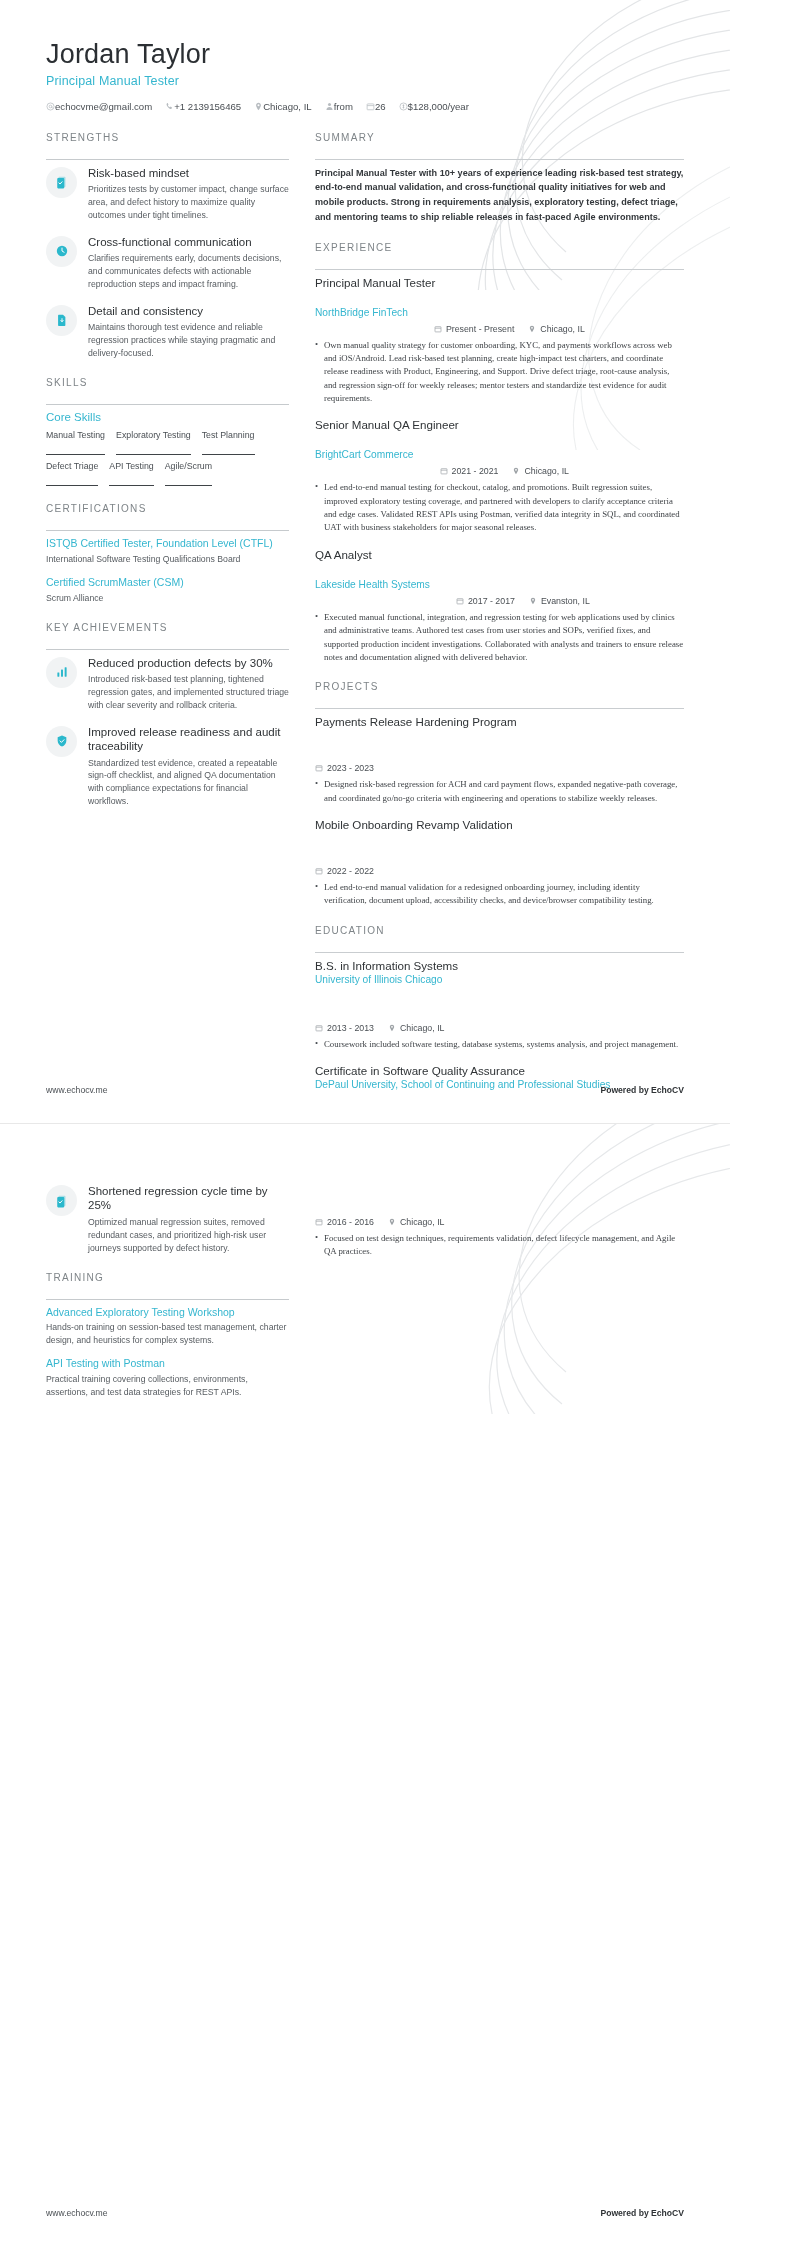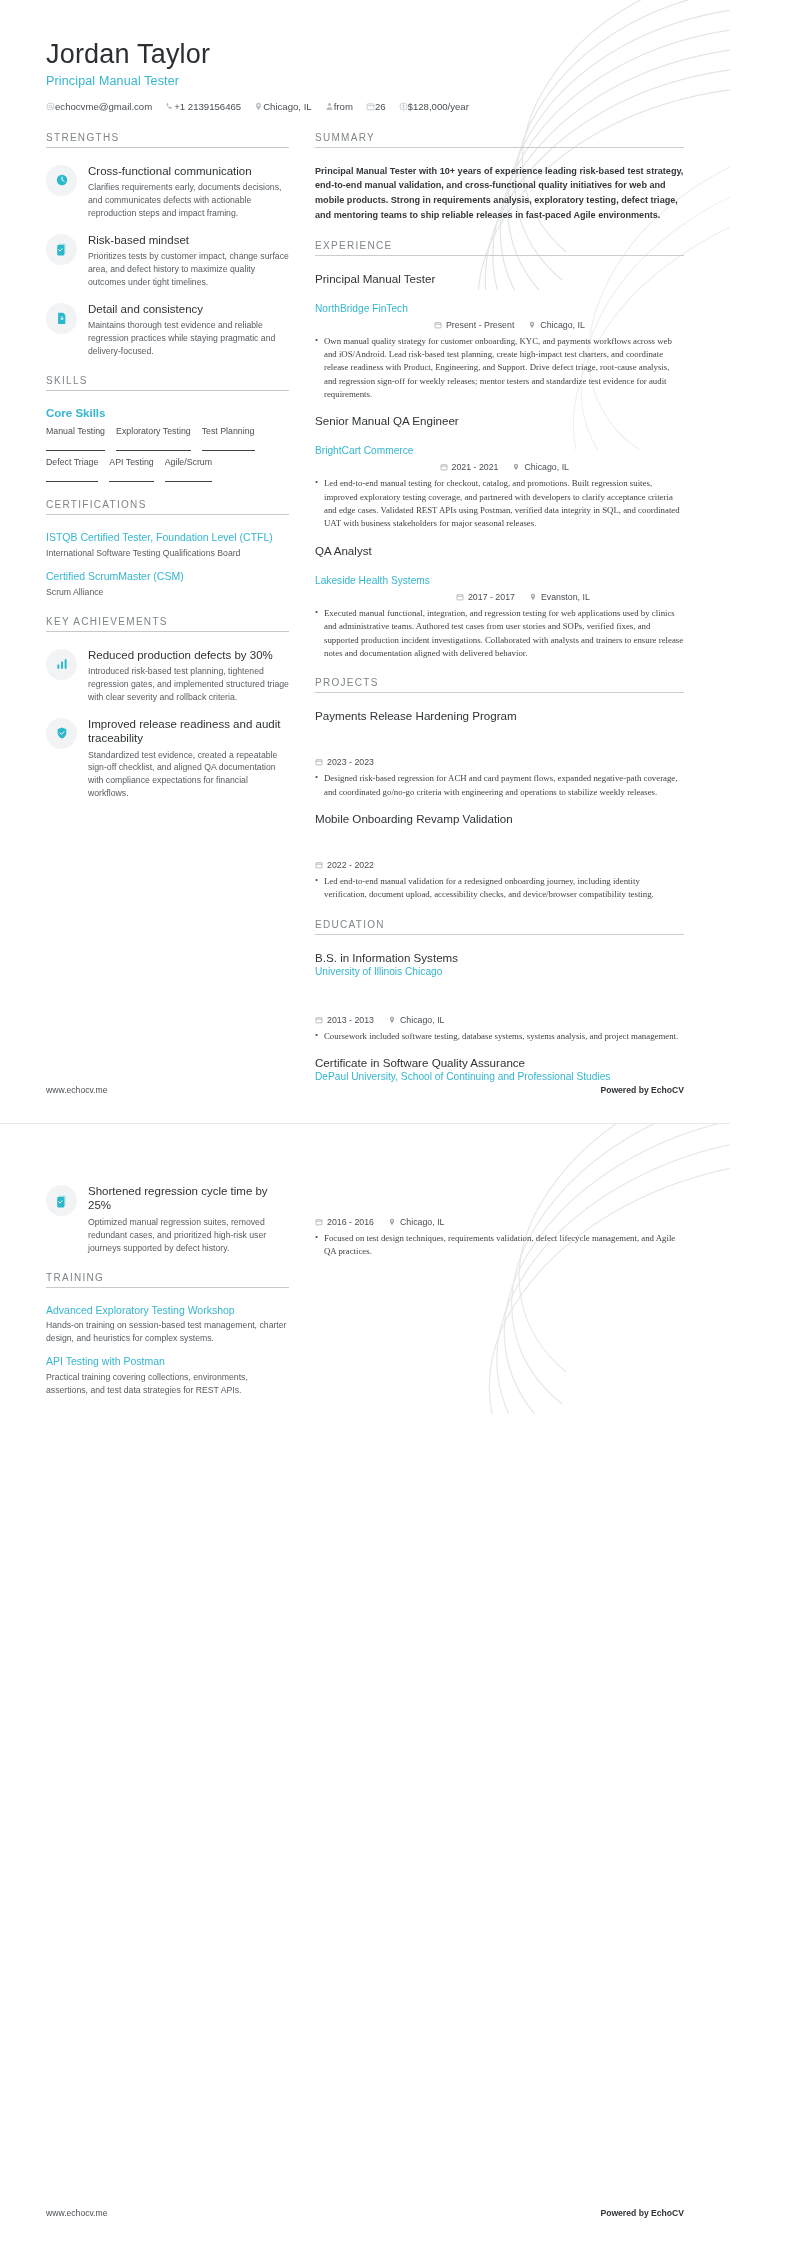--- a/index.html
+++ b/index.html
@@ -78,23 +78,23 @@
   }
   .col-left  { width: 243px; flex: none; }
   .col-right { flex: 1; }
 
   .sec { margin-bottom: 17px; }
   .sec-title {
     font-size: 10px;
     letter-spacing: 1.3px;
     color: #7e8488;
     font-weight: 400;
-    padding-bottom: 4px;
+    padding-bottom: 16px;
     border-bottom: 1.5px solid #c6cacd;
-    margin-bottom: 16px;
+    margin-bottom: 6px;
   }
   .sec-title.wide { border-bottom-color: #c9cdd0; }
 
   
   .sitem { display: flex; gap: 11px; margin-bottom: 13px; }
   .sicon {
     width: 31px; height: 31px; flex: none;
     border-radius: 50%;
     background: #f1f3f4;
     display: flex; align-items: center; justify-content: center;
@@ -112,21 +112,20 @@
     font-size: 8.7px;
     color: #575c61;
     line-height: 1.48;
   }
 
   
   .skill-group-name {
     font-size: 11.5px;
     color: #35b6cf;
     margin-bottom: 7px;
-    font-weight: bold;
   }
   .chips { display: flex; flex-wrap: wrap; gap: 6px 11px; }
   .chip {
     font-size: 8.8px;
     color: #4a4f54;
     padding-bottom: 14px;
     border-bottom: 1.2px solid #3f4448;
     white-space: nowrap;
   }
 
@@ -302,41 +301,41 @@
     <div class="cols">
 
       <div class="col-left">
 
         <div class="sec">
           <div class="sec-title">STRENGTHS</div>
 
           <div class="sitem">
             <div class="sicon">
               <svg width="14" height="14" viewBox="0 0 20 20" fill="currentColor">
-                <circle cx="10" cy="10" r="7.4"></circle>
-                <path d="M10 5.8V10l3 1.8" fill="none" stroke="#fff" stroke-width="1.4" stroke-linecap="round"></path>
-              </svg>
-            </div>
-            <div class="sbody">
-              <div class="sname">Cross-functional communication</div>
-              <div class="sdesc">Clarifies requirements early, documents decisions, and communicates defects with actionable reproduction steps and impact framing.</div>
-            </div>
-          </div>
-
-          <div class="sitem">
-            <div class="sicon">
-              <svg width="14" height="14" viewBox="0 0 20 20" fill="currentColor">
                 <path d="M6.2 2.6h7.6c.7 0 1.2.6 1.2 1.2v12.4c0 .7-.5 1.2-1.2 1.2H6.2c-.7 0-1.2-.5-1.2-1.2V3.8c0-.6.5-1.2 1.2-1.2z" opacity=".35"></path>
                 <path d="M4.4 4.4H12c.7 0 1.2.5 1.2 1.2v12.4c0 .6-.5 1.2-1.2 1.2H4.4c-.6 0-1.2-.6-1.2-1.2V5.6c0-.7.6-1.2 1.2-1.2z"></path>
                 <path d="M5.6 11.3l1.5 1.6 3-3.2" fill="none" stroke="#fff" stroke-width="1.4" stroke-linecap="round"></path>
               </svg>
             </div>
             <div class="sbody">
               <div class="sname">Risk-based mindset</div>
               <div class="sdesc">Prioritizes tests by customer impact, change surface area, and defect history to maximize quality outcomes under tight timelines.</div>
+            </div>
+          </div>
+
+          <div class="sitem">
+            <div class="sicon">
+              <svg width="14" height="14" viewBox="0 0 20 20" fill="currentColor">
+                <circle cx="10" cy="10" r="7.4"></circle>
+                <path d="M10 5.8V10l3 1.8" fill="none" stroke="#fff" stroke-width="1.4" stroke-linecap="round"></path>
+              </svg>
+            </div>
+            <div class="sbody">
+              <div class="sname">Cross-functional communication</div>
+              <div class="sdesc">Clarifies requirements early, documents decisions, and communicates defects with actionable reproduction steps and impact framing.</div>
             </div>
           </div>
 
           <div class="sitem">
             <div class="sicon">
               <svg width="14" height="14" viewBox="0 0 20 20" fill="currentColor">
                 <path d="M5.4 2.4h6l3.4 3.4v11.8c0 .6-.5 1-1 1H5.4c-.6 0-1-.4-1-1V3.4c0-.6.4-1 1-1z"></path>
                 <path d="M10 8v4.4M8.3 10.6L10 12.4l1.7-1.8" fill="none" stroke="#fff" stroke-width="1.3" stroke-linecap="round"></path>
               </svg>
             </div>

